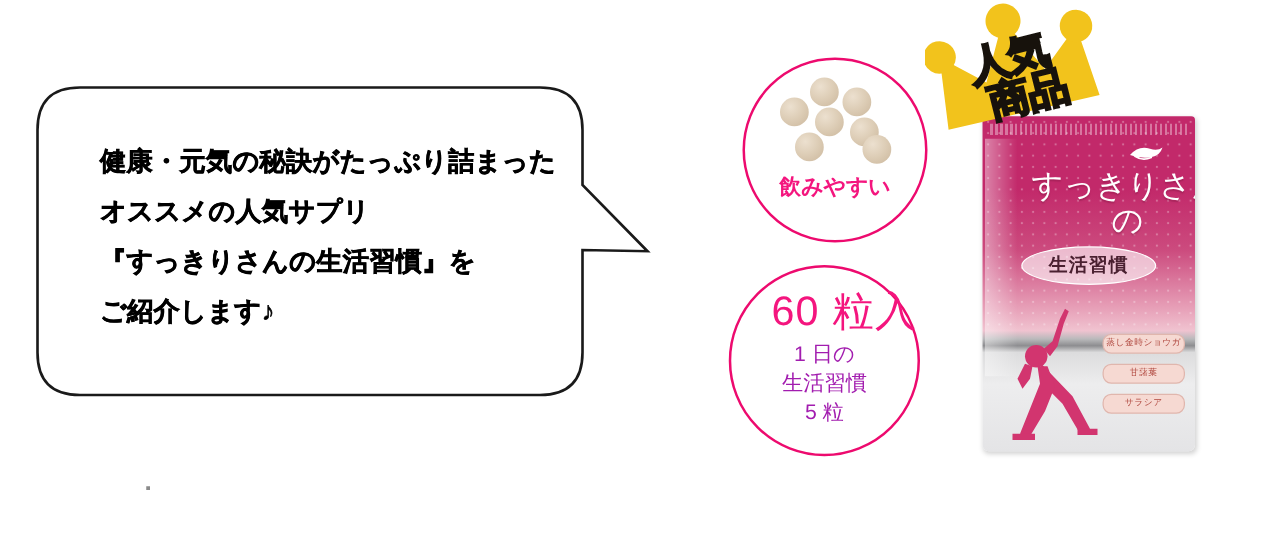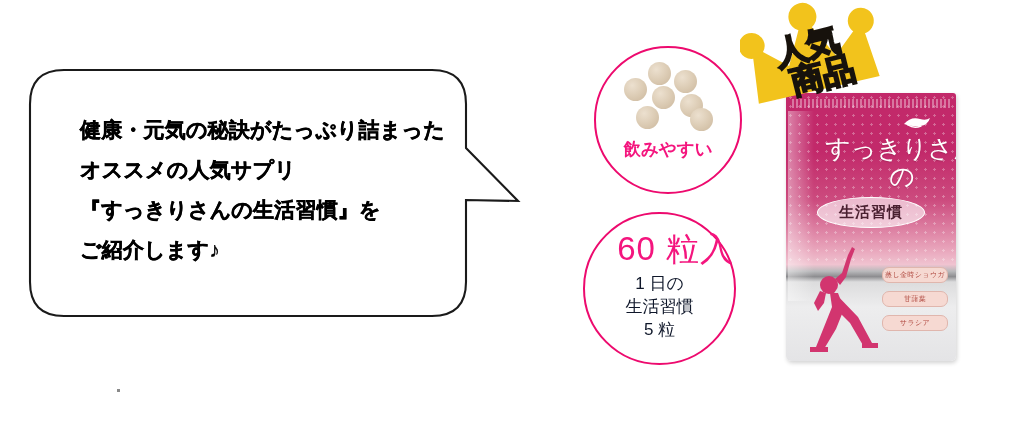--- a/index.html
+++ b/index.html
@@ -106,21 +106,21 @@
     font-size: 33px;
     line-height: 38px;
     letter-spacing: 1px;
   }
   #count-sub {
     position: absolute;
     left: 0;
     top: 58px;
     width: 100%;
     text-align: center;
-    color: #0f172a;
+    color: #a21caf;
     font-size: 17px;
     line-height: 23px;
   }
   #count-sub .line { display: block; }
 
   
   #product-package {
     position: absolute;
     left: 786px;
     top: 93px;

